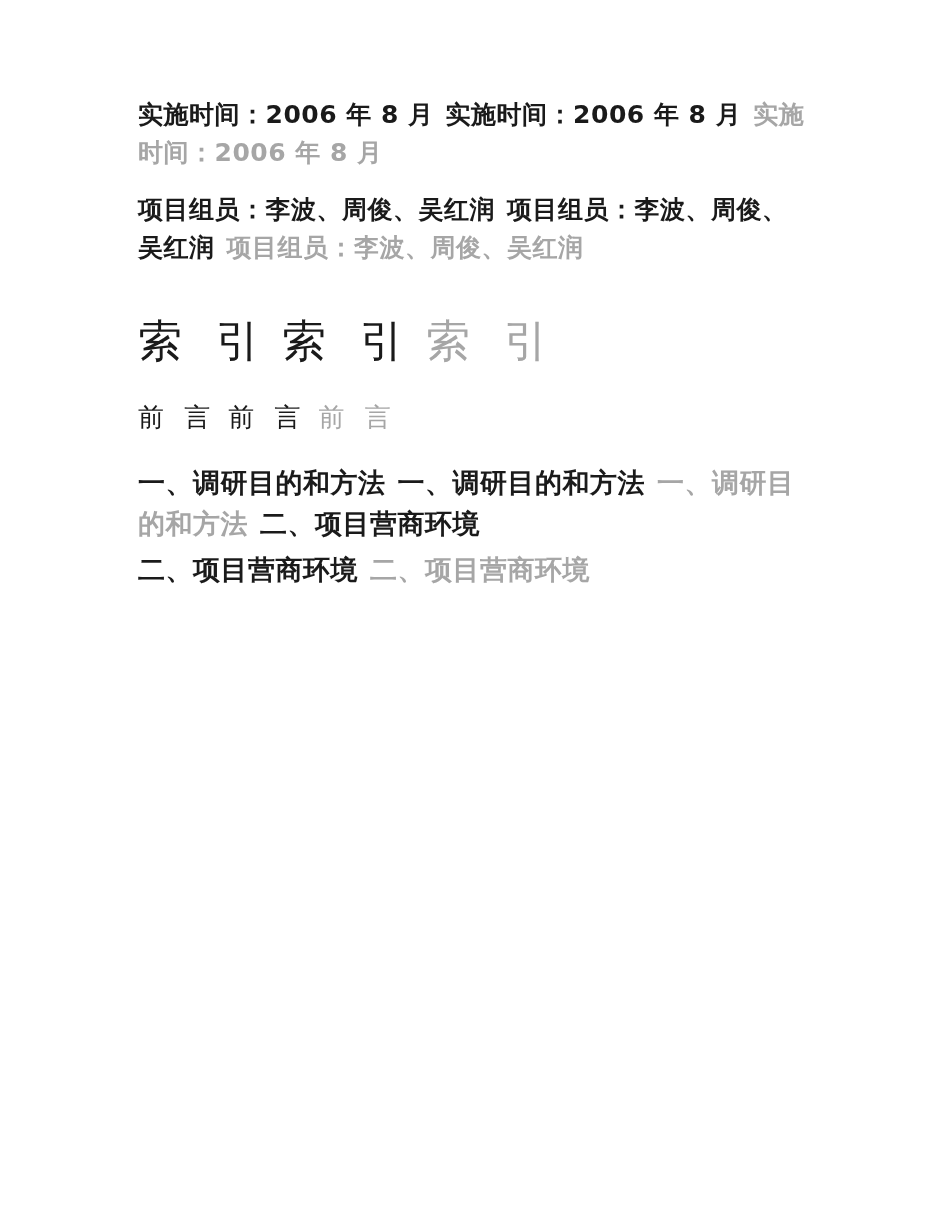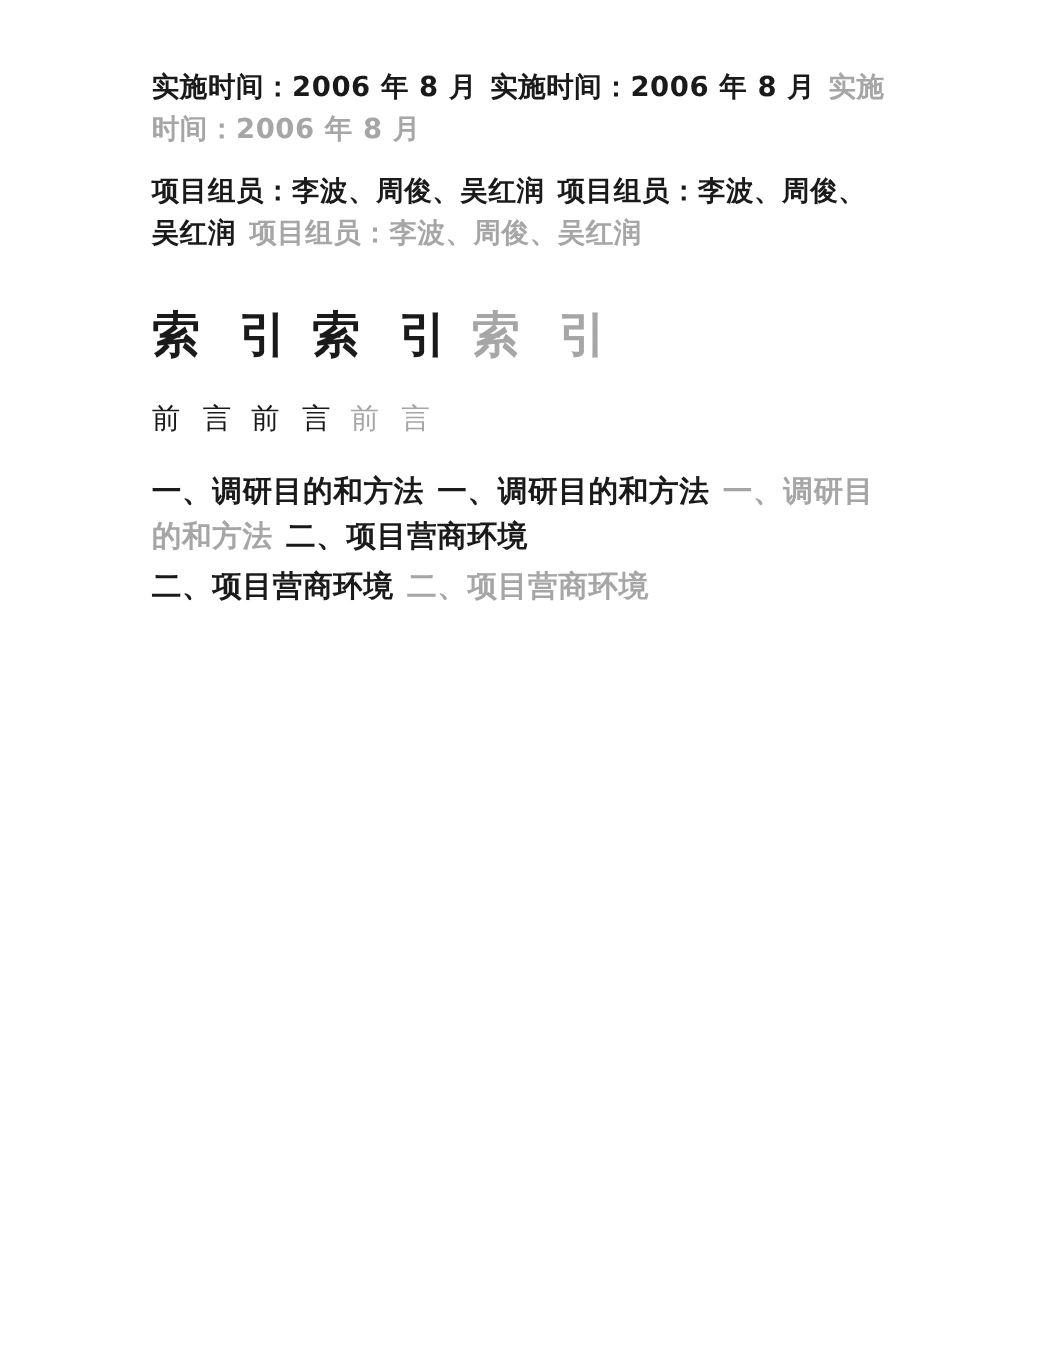--- a/index.html
+++ b/index.html
@@ -11,21 +11,21 @@
     width: 950px;
     height: 1230px;
     font-family: "DejaVu Sans", "Liberation Sans", sans-serif;
     color: #1a1a1a;
     overflow: hidden;
   }
   .page {
     box-sizing: border-box;
     width: 950px;
     height: 1230px;
-    padding: 60px 140px 0 138px;
+    padding: 96px 140px 0 138px;
   }
   .line {
     margin: 0 0 10px 0;
     line-height: 1.5;
     word-break: break-all;
   }
   .dark { color: #1a1a1a; }
   .grey { color: #a6a6a6; }
 
   
@@ -33,21 +33,21 @@
     font-size: 25px;
     font-weight: bold;
     letter-spacing: 0.5px;
     margin-bottom: 20px;
   }
   .meta .grey { font-weight: bold; }
 
   
   .index-heading {
     font-size: 44px;
-    font-weight: bold;
+    font-weight: normal;
     letter-spacing: 10px;
     margin: 42px 0 24px 0;
   }
 
   
   .preface {
     font-size: 26px;
     font-weight: normal;
     letter-spacing: 6px;
     margin: 0 0 26px 0;

